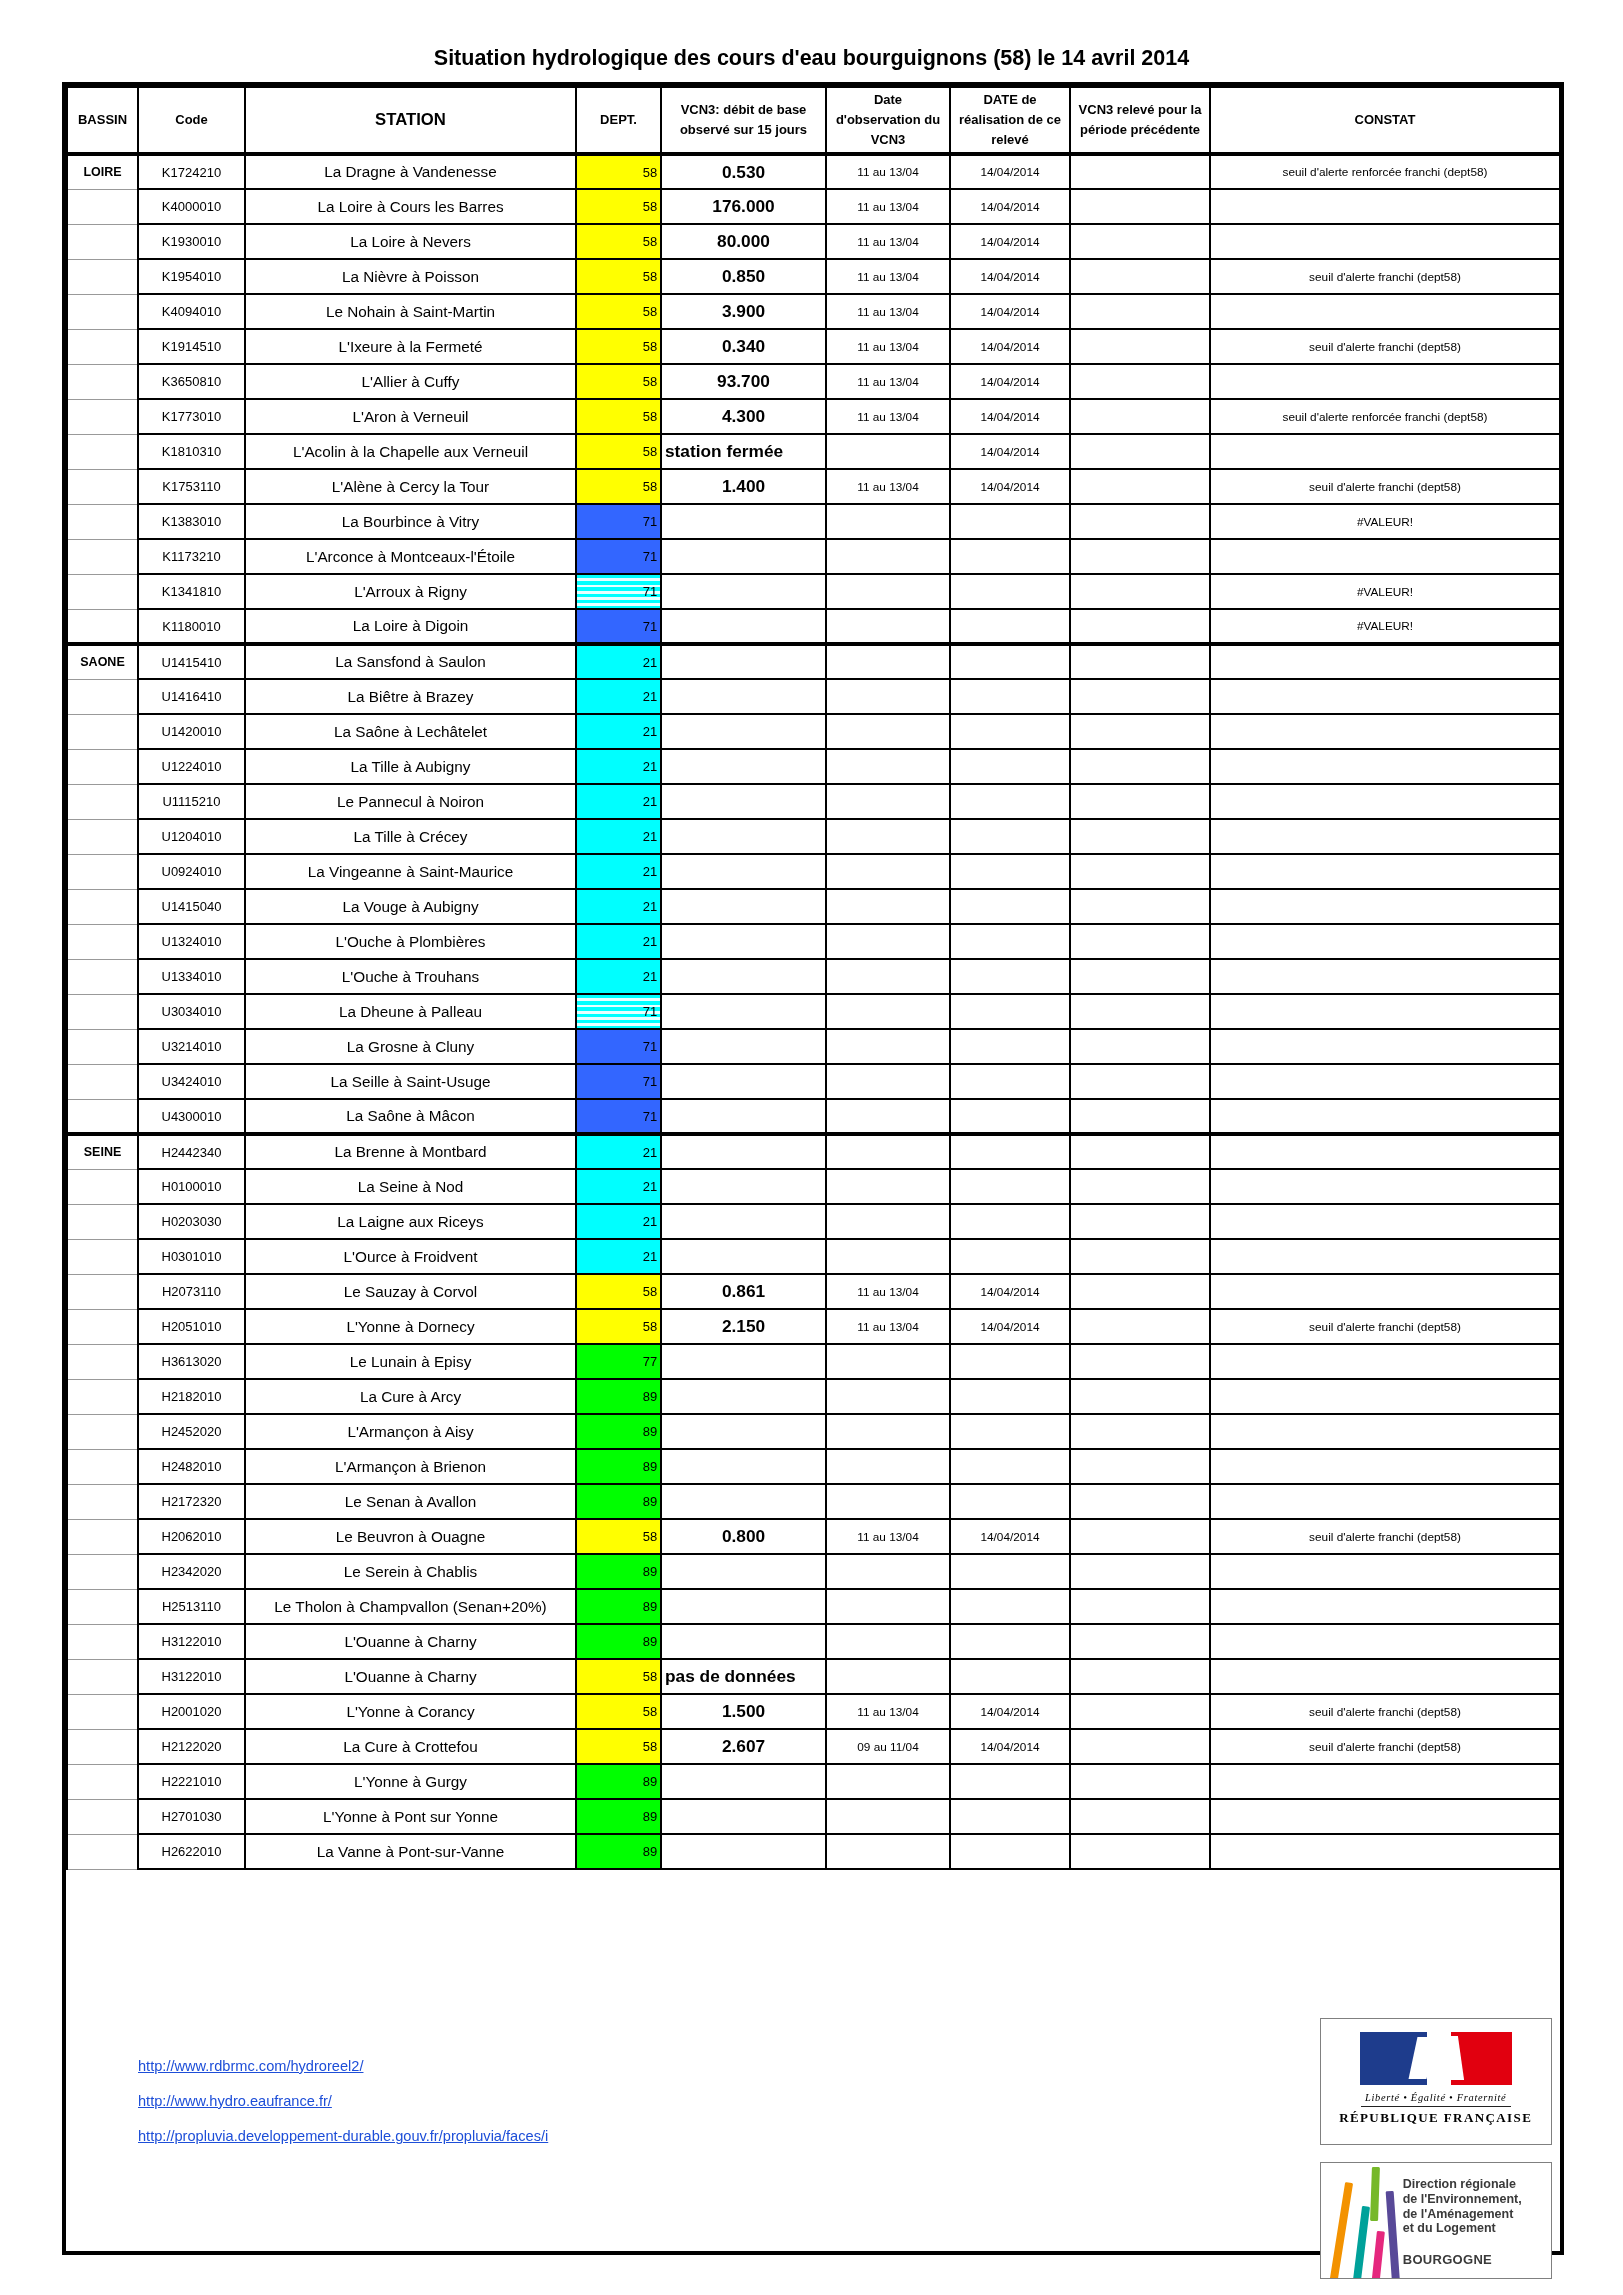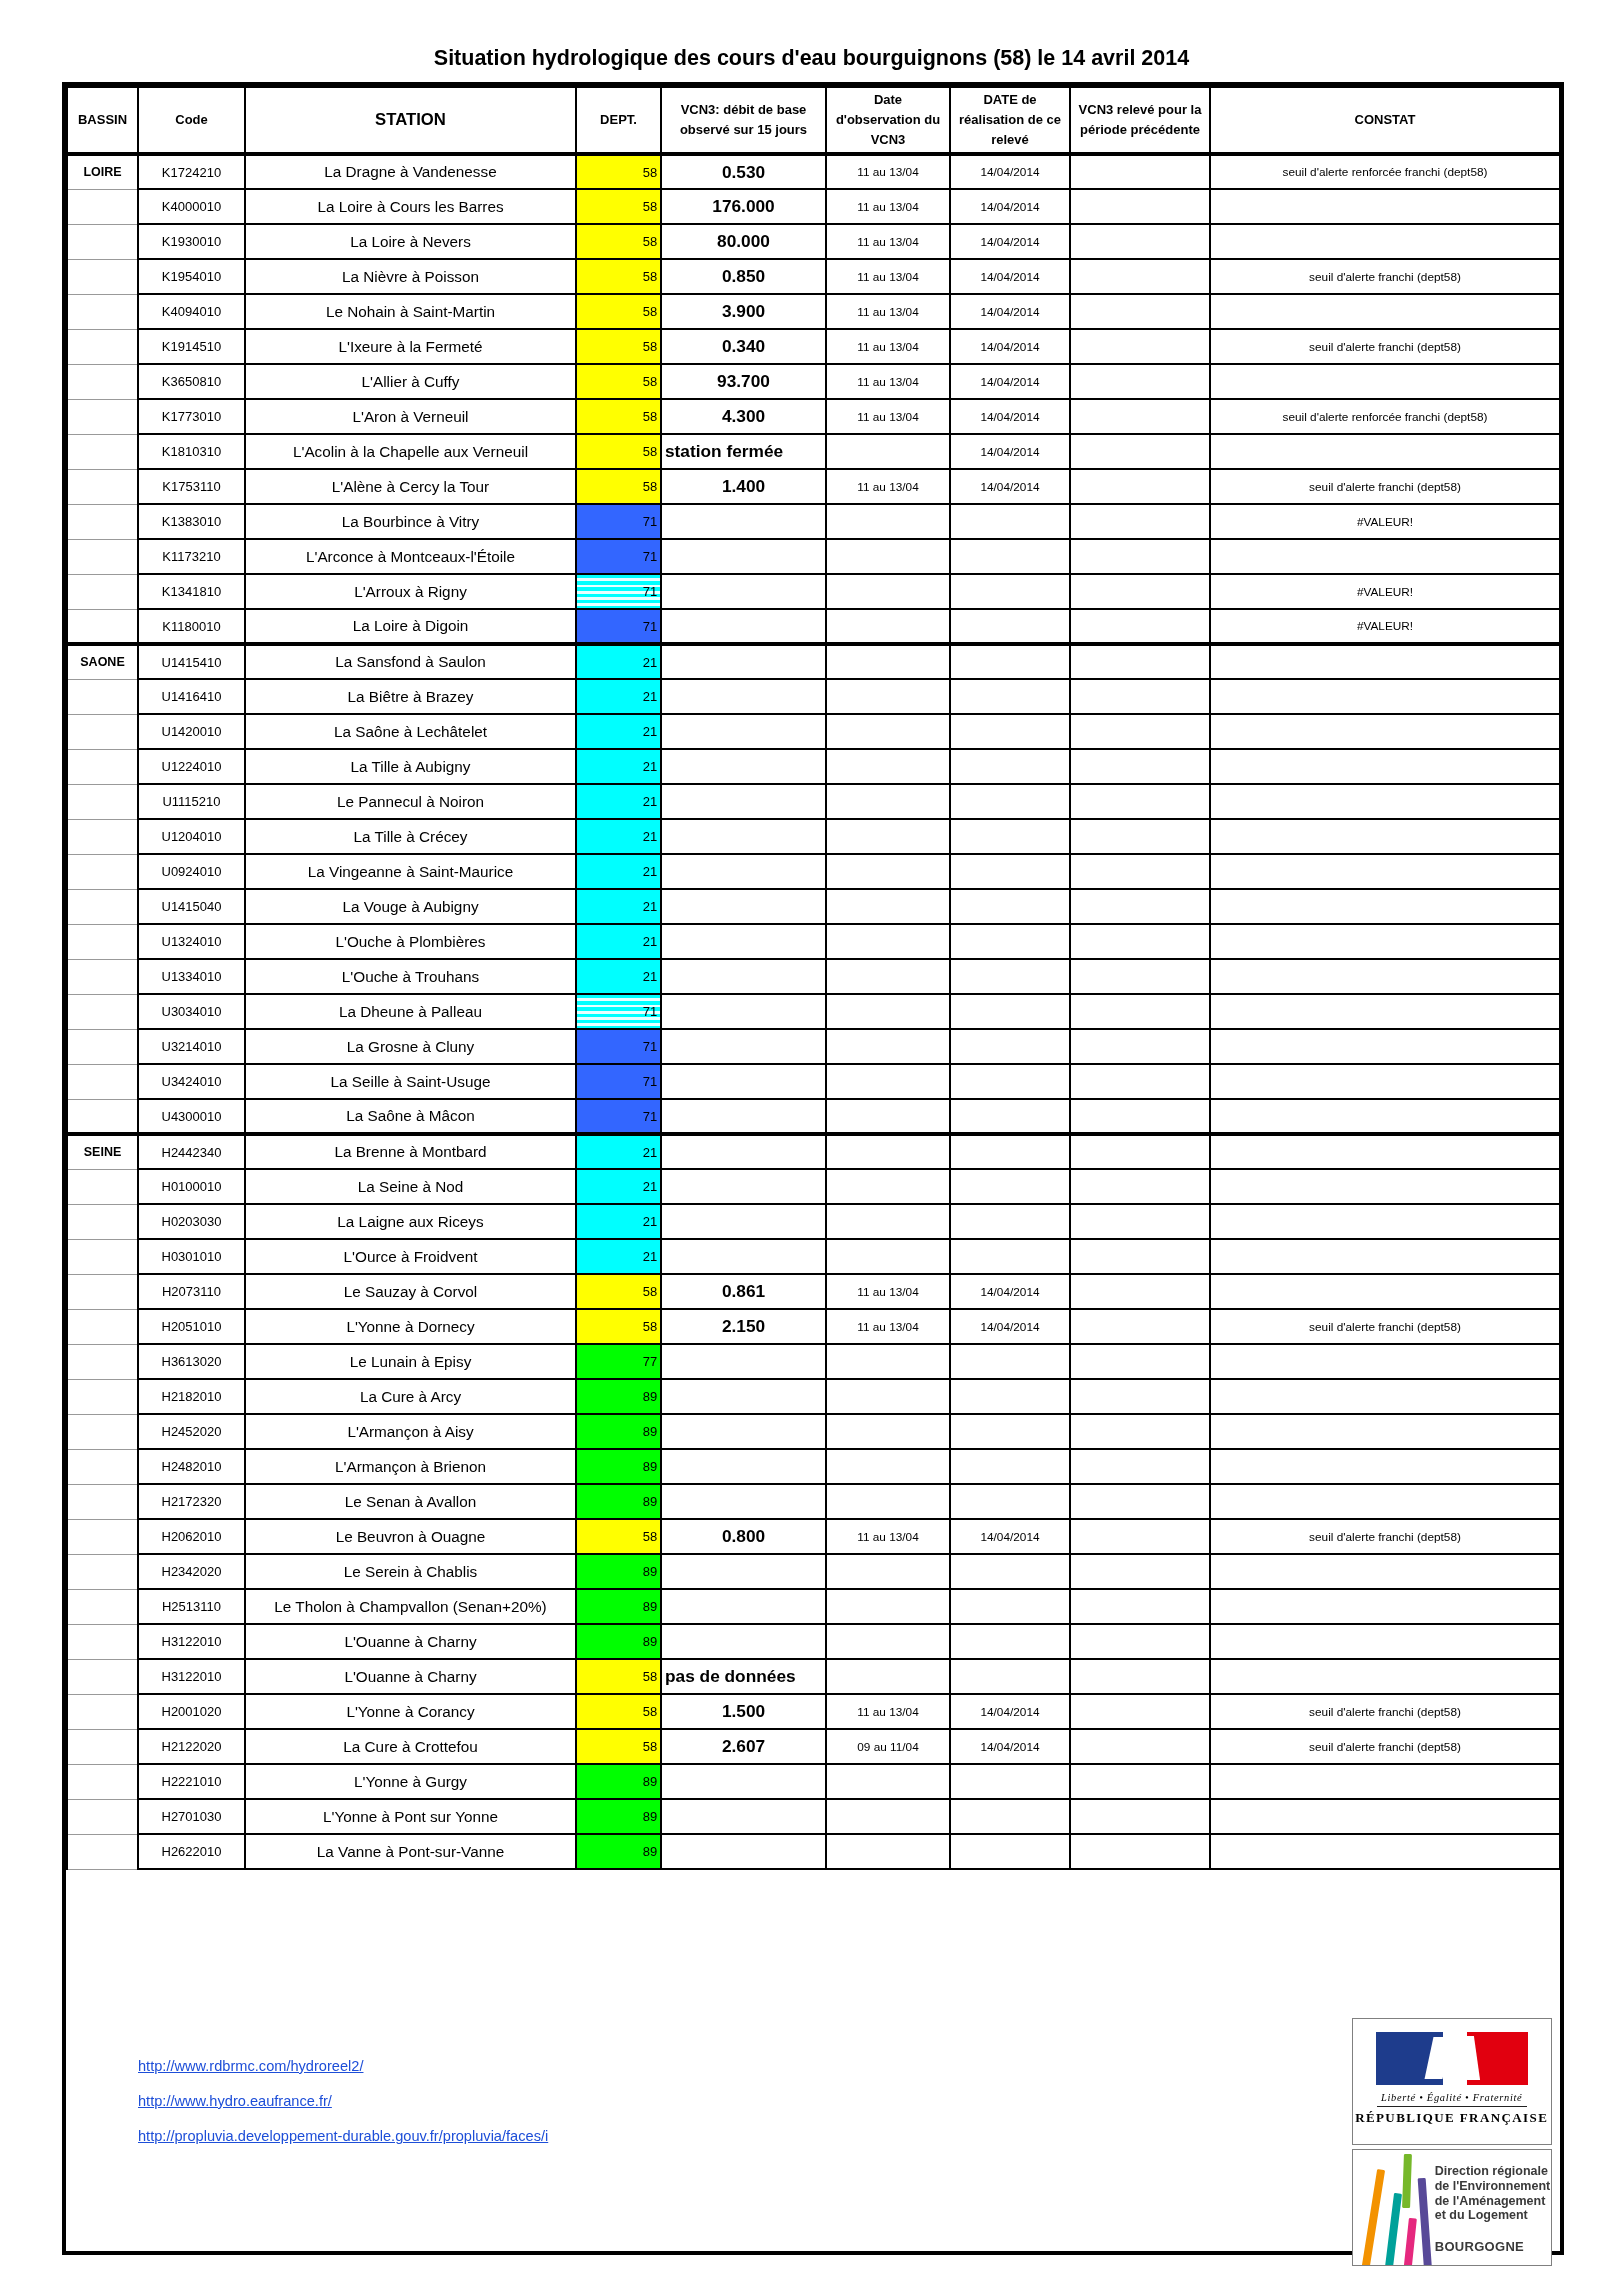--- a/index.html
+++ b/index.html
@@ -51,21 +51,21 @@
       #00ffff 0px,#00ffff 3.5px,#e8ffff 3.5px,#e8ffff 6.2px);
   }
   .footer{
     position:absolute;left:0;top:1894px;width:1494px;height:275px;
   }
   .links{
     position:absolute;left:72px;top:69px;font-size:14.6px;line-height:35px;
   }
   .links a{color:#1d4ed8;text-decoration:underline;display:block;}
   .logos{
-    position:absolute;right:8.3px;top:38px;width:200px;
+    position:absolute;right:8.3px;top:38px;width:232px;
   }
   .logo-box{
     border:1.4px solid #808080;background:#fff;box-sizing:border-box;
   }
   .rf-box{height:127px;text-align:center;padding-top:12.5px;}
   .rf-flags{display:inline-block;height:54px;margin-bottom:5.6px;white-space:nowrap;}
   .rf-flag-blue,.rf-flag-red{display:inline-block;height:53px;vertical-align:top;}
   .rf-flag-blue{width:67px;background:#1e3c8c;margin-right:23.6px;position:relative;}
   .rf-flag-blue::after{
     content:"";position:absolute;right:-4.2px;top:5.6px;width:18px;height:42px;
@@ -78,21 +78,21 @@
   }
   .rf-motto{
     font-family:"Liberation Serif","DejaVu Serif",serif;font-style:italic;
     font-size:10.4px;letter-spacing:0.7px;border-bottom:1.4px solid #222;
     display:inline-block;padding:0 4.2px 2.8px 4.2px;margin-top:-9.7px;
   }
   .rf-name{
     font-size:13px;font-weight:bold;letter-spacing:1.4px;margin-top:2.8px;
     font-family:"Liberation Serif","DejaVu Serif",serif;
   }
-  .dreal-box{height:117px;margin-top:4px;position:relative;overflow:hidden;}
+  .dreal-box{height:117px;margin-top:17px;position:relative;overflow:hidden;}
   .sticks{position:absolute;left:4.2px;top:0;width:83px;height:117px;}
   .stick{position:absolute;width:7.6px;border-radius:1.4px;}
   .stick-orange{left:12.5px;top:19.4px;height:104px;background:#f39200;transform:rotate(9deg);}
   .stick-teal{left:32px;top:43px;height:83px;background:#00a19a;transform:rotate(7deg);}
   .stick-green{left:46px;top:4.2px;height:54px;background:#76b82a;transform:rotate(2deg);}
   .stick-pink{left:49px;top:68px;height:56px;background:#e5287e;transform:rotate(6deg);}
   .stick-indigo{left:64px;top:28px;height:97px;background:#584998;transform:rotate(-4deg);}
   .dreal-text{
     position:absolute;left:82px;top:14px;width:149px;font-size:12.5px;
     font-weight:bold;color:#3a3a3a;line-height:1.18;white-space:pre-line;

